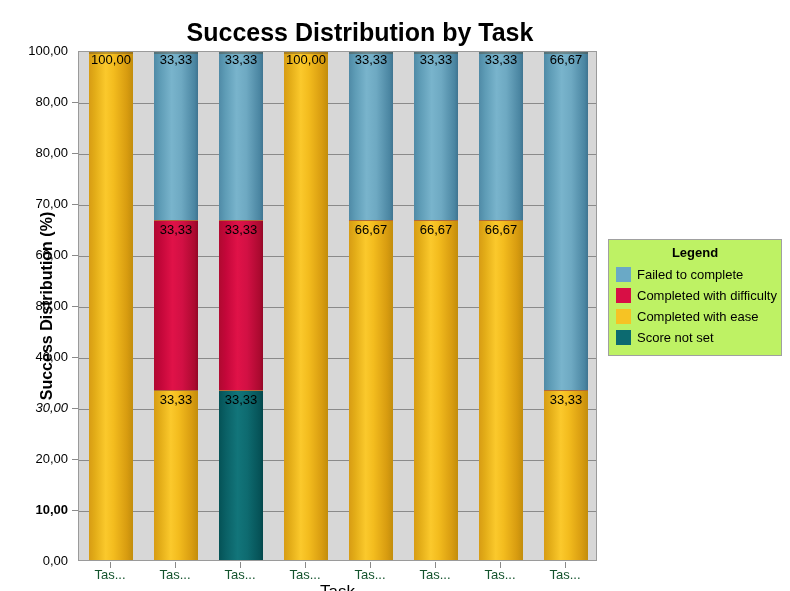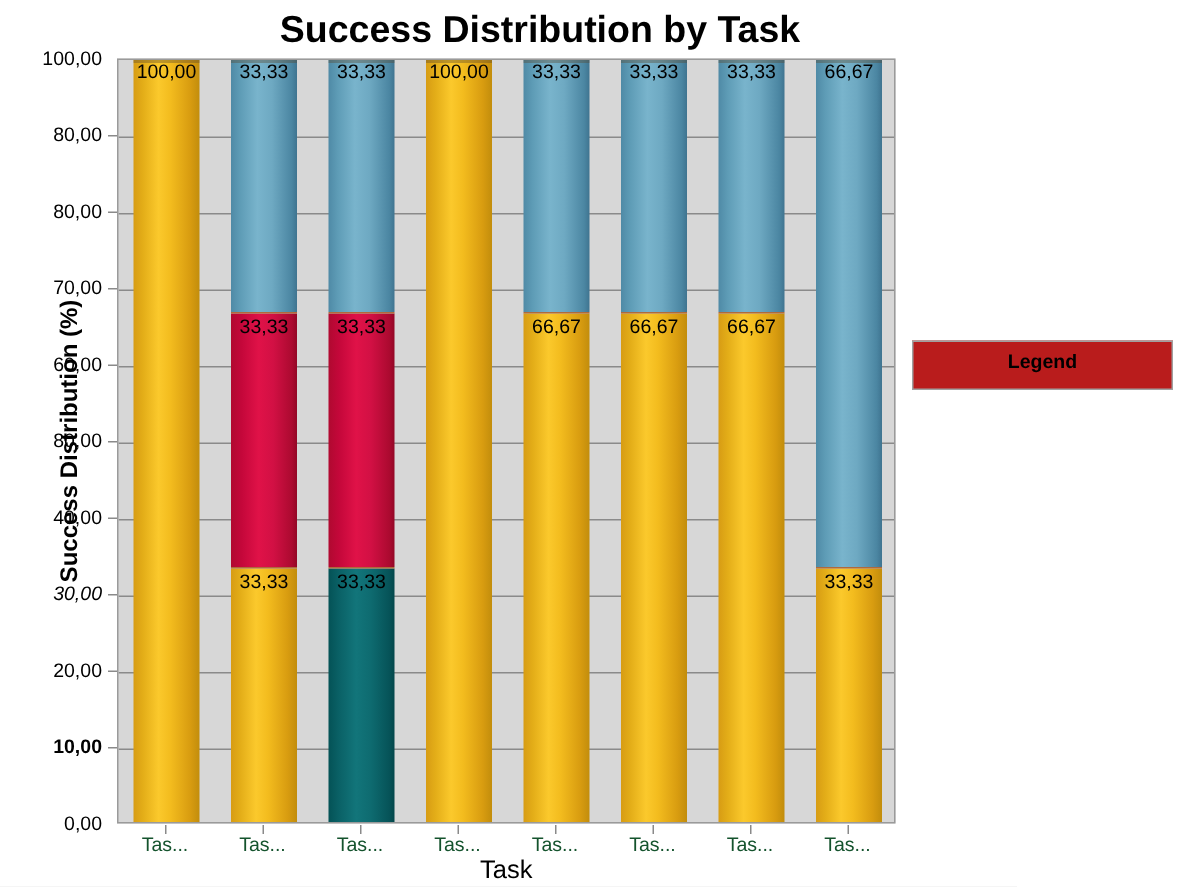--- a/index.html
+++ b/index.html
@@ -10,21 +10,21 @@
   body {
     width: 790px;
     height: 591px;
     position: relative;
     font-family: "Liberation Sans", sans-serif;
     overflow: hidden;
   }
 
   #chart-root {
     position: absolute;
-    left: 0; top: 4px;
+    left: 0; top: 16px;
     width: 790px;
     height: 435px;
   }
 
   
   #chart-title {
     position: absolute;
     left: 0;
     top: 2px;
     width: 720px;
@@ -178,21 +178,21 @@
     color: #14532d;
     white-space: nowrap;
   }
 
   
   #legend {
     position: absolute;
     left: 608px;
     top: 223px;
     width: 174px;
-    background: #b91c1c;
+    background: #bef264;
     border: 1px solid #a0a0a0;
     box-sizing: border-box;
     padding: 5px 7px 7px 7px;
   }
   #legend-title {
     text-align: center;
     font-size: 13px;
     font-weight: bold;
     color: #000000;
     margin-bottom: 4px;
@@ -357,15 +357,33 @@
       <div class="x-tick-mark" style="left: 500px;"></div>
       <div class="x-tick-label" style="left: 465px;">Tas...</div>
       <div class="x-tick-mark" style="left: 565px;"></div>
       <div class="x-tick-label" style="left: 530px;">Tas...</div>
     </div>
 
   <div id="x-axis-title">Task</div>
 
   <div id="legend">
     <div id="legend-title">Legend</div>
+    <div id="legend-items">
+        <div class="legend-row">
+          <span class="legend-swatch" style="background: rgb(106, 169, 198);"></span>
+          <span class="legend-label">Failed to complete</span>
+        </div>
+        <div class="legend-row">
+          <span class="legend-swatch" style="background: rgb(216, 15, 69);"></span>
+          <span class="legend-label">Completed with difficulty</span>
+        </div>
+        <div class="legend-row">
+          <span class="legend-swatch" style="background: rgb(246, 195, 36);"></span>
+          <span class="legend-label">Completed with ease</span>
+        </div>
+        <div class="legend-row">
+          <span class="legend-swatch" style="background: rgb(12, 106, 112);"></span>
+          <span class="legend-label">Score not set</span>
+        </div>
+      </div>
   </div>
 
 </div>
 
 </body></html>

